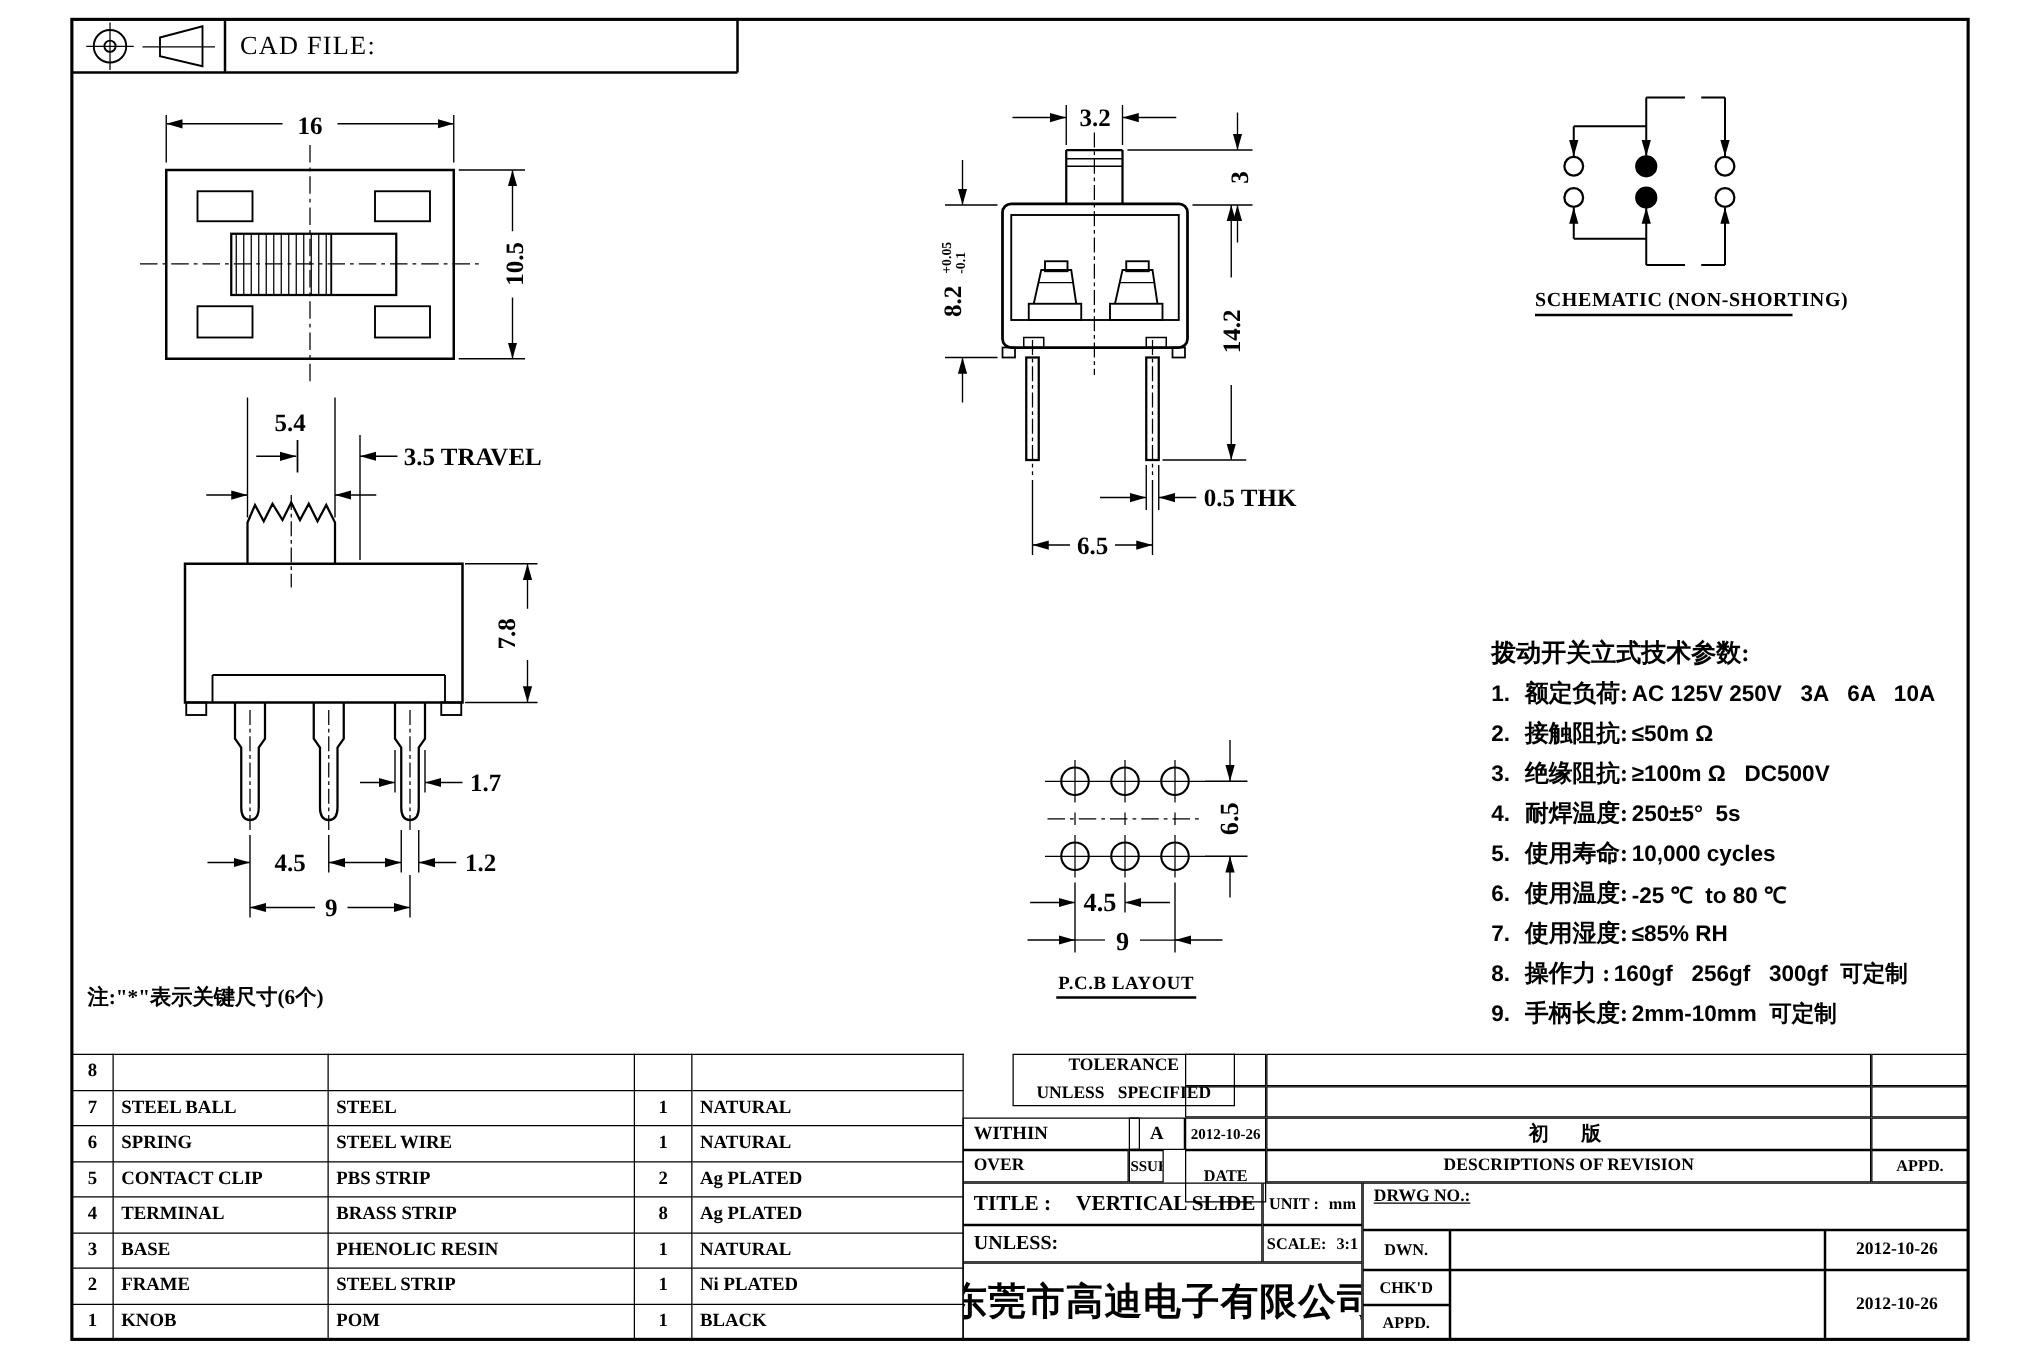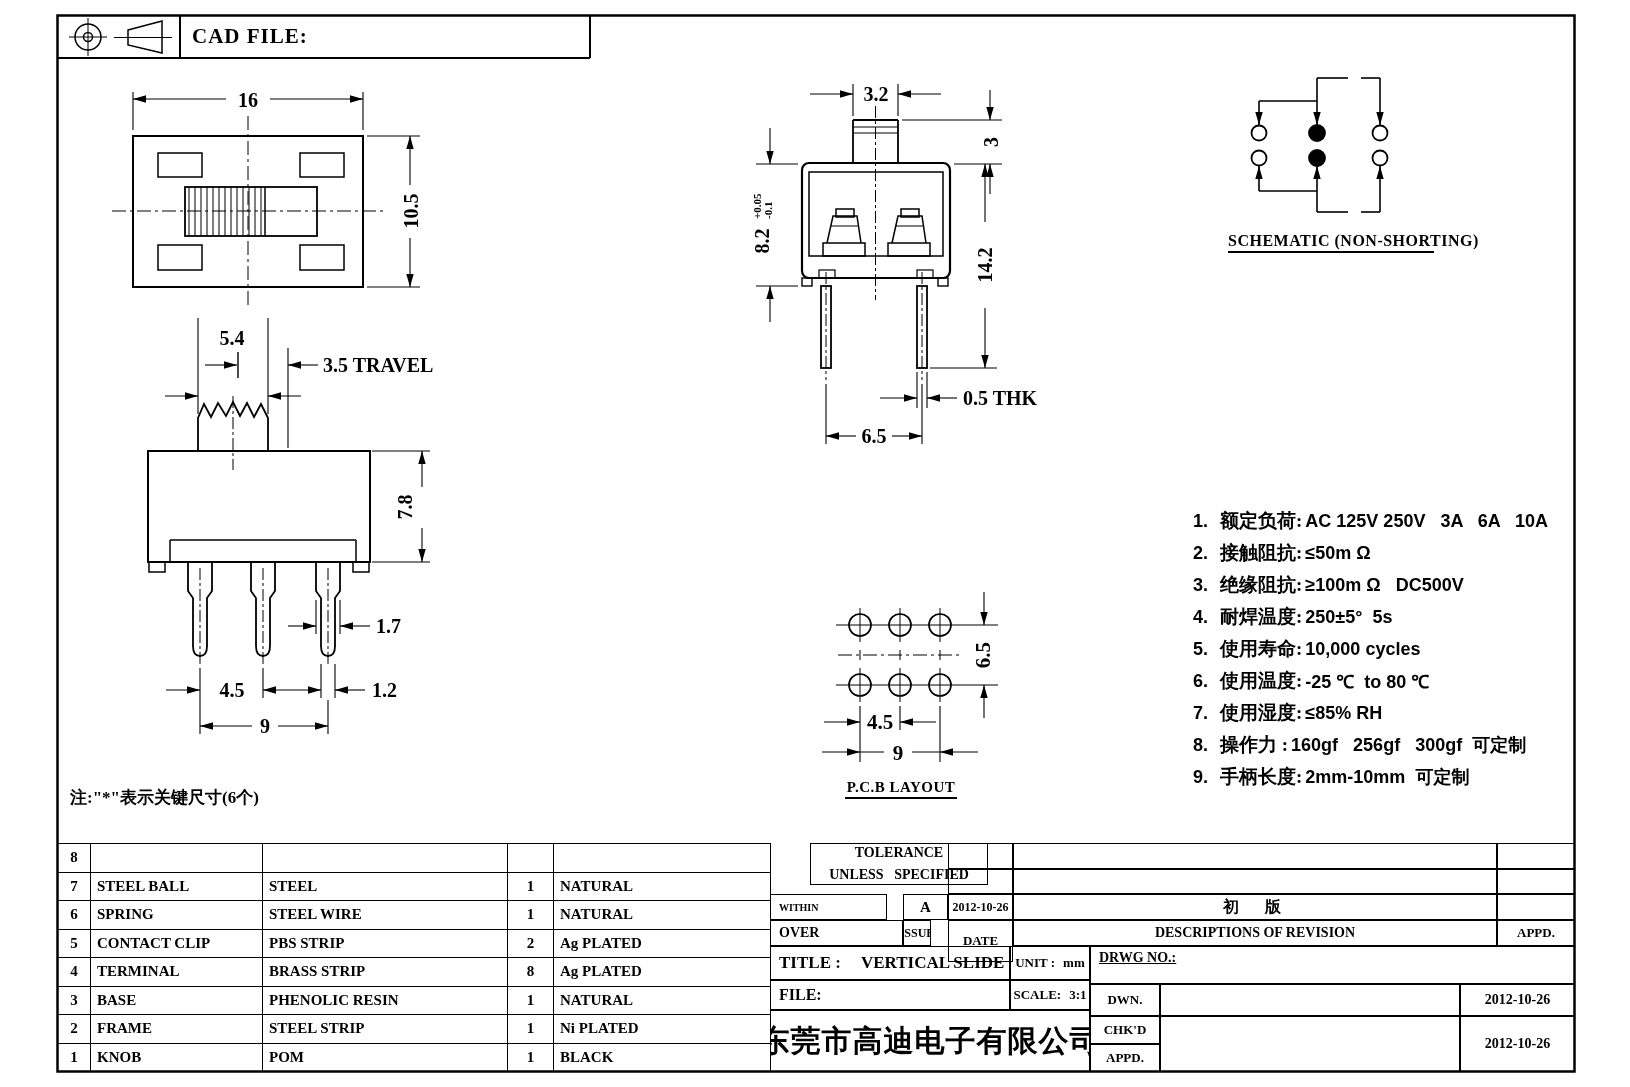--- a/index.html
+++ b/index.html
@@ -2,21 +2,21 @@
 <html><head>
 <meta charset="utf-8">
 <style>
   html,body{margin:0;padding:0;background:#fff;}
   .sheet{position:relative;width:1630px;height:1087px;background:#fff;color:#000;
          font-family:"Liberation Serif",serif;overflow:hidden;}
   svg.lines{position:absolute;left:0;top:0;}
   .dim{font-family:"Liberation Serif",serif;font-weight:bold;font-size:20px;fill:#000;}
   .dim-s{font-size:11px;}
   .dim-big{font-size:21px;}
-  .cadfile{position:absolute;left:192px;top:24px;font-size:21px;font-weight:bold;letter-spacing:1px;}
+  .cadfile{position:absolute;left:192px;top:24px;font-size:21px;font-weight:normal;letter-spacing:1px;}
   .ulabel{position:absolute;font-weight:bold;font-size:16px;letter-spacing:.5px;
           border-bottom:2px solid #000;padding-bottom:1px;white-space:nowrap;}
   .note{position:absolute;left:70px;top:786px;font-size:17px;font-weight:bold;}
   .specs{position:absolute;left:1193px;top:505px;width:400px;}
   .specs .sp-title{font-size:20px;font-weight:bold;height:34px;display:flex;align-items:center;}
   .spec-line{height:32px;display:flex;align-items:center;white-space:pre;}
   .sp-num{font-family:"Liberation Sans",sans-serif;font-weight:bold;font-size:18px;width:27px;}
   .sp-label{font-size:19px;font-weight:bold;margin-right:3px;}
   .sp-val{font-family:"Liberation Sans",sans-serif;font-weight:bold;font-size:18px;}
   table.parts{position:absolute;left:57px;top:843px;width:713px;height:229px;
@@ -298,20 +298,21 @@
 
 <div class="cadfile">CAD FILE:</div>
 
 <div class="ulabel" style="left:1228px;top:232px;width:206px;text-align:center;">SCHEMATIC (NON-SHORTING)</div>
 
 <div class="ulabel" style="left:845px;top:779px;width:112px;text-align:center;font-size:15px;">P.C.B LAYOUT</div>
 
 <div class="note">注:"*"表示关键尺寸(6个)</div>
 
 <div class="specs">
+  <div class="sp-title">拨动开关立式技术参数:</div>
   <div class="spec-line"><span class="sp-num">1.</span><span class="sp-label">额定负荷:</span><span class="sp-val">AC 125V 250V   3A   6A   10A</span></div>
   <div class="spec-line"><span class="sp-num">2.</span><span class="sp-label">接触阻抗:</span><span class="sp-val">≤50m Ω</span></div>
   <div class="spec-line"><span class="sp-num">3.</span><span class="sp-label">绝缘阻抗:</span><span class="sp-val">≥100m Ω   DC500V</span></div>
   <div class="spec-line"><span class="sp-num">4.</span><span class="sp-label">耐焊温度:</span><span class="sp-val">250±5°  5s</span></div>
   <div class="spec-line"><span class="sp-num">5.</span><span class="sp-label">使用寿命:</span><span class="sp-val">10,000 cycles</span></div>
   <div class="spec-line"><span class="sp-num">6.</span><span class="sp-label">使用温度:</span><span class="sp-val">-25 ℃  to 80 ℃</span></div>
   <div class="spec-line"><span class="sp-num">7.</span><span class="sp-label">使用湿度:</span><span class="sp-val">≤85% RH</span></div>
   <div class="spec-line"><span class="sp-num">8.</span><span class="sp-label">操作力 :</span><span class="sp-val">160gf   256gf   300gf  可定制</span></div>
   <div class="spec-line"><span class="sp-num">9.</span><span class="sp-label">手柄长度:</span><span class="sp-val">2mm-10mm  可定制</span></div>
 </div>
@@ -389,21 +390,21 @@
     <div>TOLERANCE</div>
     <div>UNLESS   SPECIFIED</div>
   </div>
   <div class="cell" style="left:948px;top:843px;width:65px;height:26px;"></div>
   <div class="cell" style="left:1013px;top:843px;width:484px;height:26px;"></div>
   <div class="cell" style="left:1497px;top:843px;width:78px;height:26px;"></div>
   <div class="cell" style="left:948px;top:869px;width:65px;height:25px;"></div>
   <div class="cell" style="left:1013px;top:869px;width:484px;height:25px;"></div>
   <div class="cell" style="left:1497px;top:869px;width:78px;height:25px;"></div>
 
-  <div class="cell left" style="left:770px;top:894px;width:117px;height:26px;font-size:10px;">WITHIN</div>
+  <div class="cell left" style="left:770px;top:894px;width:142px;height:26px;font-size:15px;">WITHIN</div>
   <div class="cell" style="left:903px;top:894px;width:45px;height:26px;font-size:15px;">A</div>
   <div class="cell" style="left:948px;top:894px;width:65px;height:26px;font-size:12px;">2012-10-26</div>
   <div class="cell" style="left:1013px;top:894px;width:484px;height:26px;font-size:16px;letter-spacing:6px;">初  版</div>
   <div class="cell" style="left:1497px;top:894px;width:78px;height:26px;"></div>
 
   <div class="cell left" style="left:770px;top:920px;width:133px;height:26px;font-size:14px;">OVER</div>
   <div class="cell" style="left:903px;top:920px;width:28px;height:26px;font-size:12px;">ISSUE</div>
   <div class="cell" style="left:948px;top:920px;width:65px;height:42px;font-size:13px;">DATE</div>
   <div class="cell" style="left:1013px;top:920px;width:484px;height:26px;font-size:14px;">DESCRIPTIONS OF REVISION</div>
   <div class="cell" style="left:1497px;top:920px;width:78px;height:26px;font-size:13px;">APPD.</div>
@@ -411,21 +412,21 @@
   <div class="cell left" style="left:770px;top:946px;width:240px;height:34px;font-size:17px;gap:10px;">
     <span>TITLE :</span><span style="width:14px;"></span>
     <span>VERTICAL SLIDE SWITCH</span>
   </div>
   <div class="cell" style="left:1010px;top:946px;width:80px;height:34px;font-size:13px;">
     <span>UNIT :</span><span style="width:8px;"></span>
     <span>mm</span>
   </div>
   <div class="cell left top" style="left:1090px;top:946px;width:485px;height:38px;font-size:14px;">DRWG NO.:</div>
 
-  <div class="cell left" style="left:770px;top:980px;width:240px;height:30px;font-size:16px;">FILE:</div>
+  <div class="cell left" style="left:770px;top:980px;width:240px;height:30px;font-size:16px;">UNLESS:</div>
   <div class="cell" style="left:1010px;top:980px;width:80px;height:30px;font-size:13px;">
     <span>SCALE:</span><span style="width:8px;"></span>
     <span>3:1</span>
   </div>
 
   <div class="cell" style="left:770px;top:1010px;width:320px;height:62px;font-size:30px;font-family:Liberation Serif, serif;letter-spacing:1px;">东莞市高迪电子有限公司</div>
 
   <div class="cell" style="left:1090px;top:984px;width:70px;height:32px;font-size:13px;">DWN.</div>
   <div class="cell" style="left:1160px;top:984px;width:300px;height:32px;"></div>
   <div class="cell" style="left:1460px;top:984px;width:115px;height:32px;font-size:14px;">2012-10-26</div>

